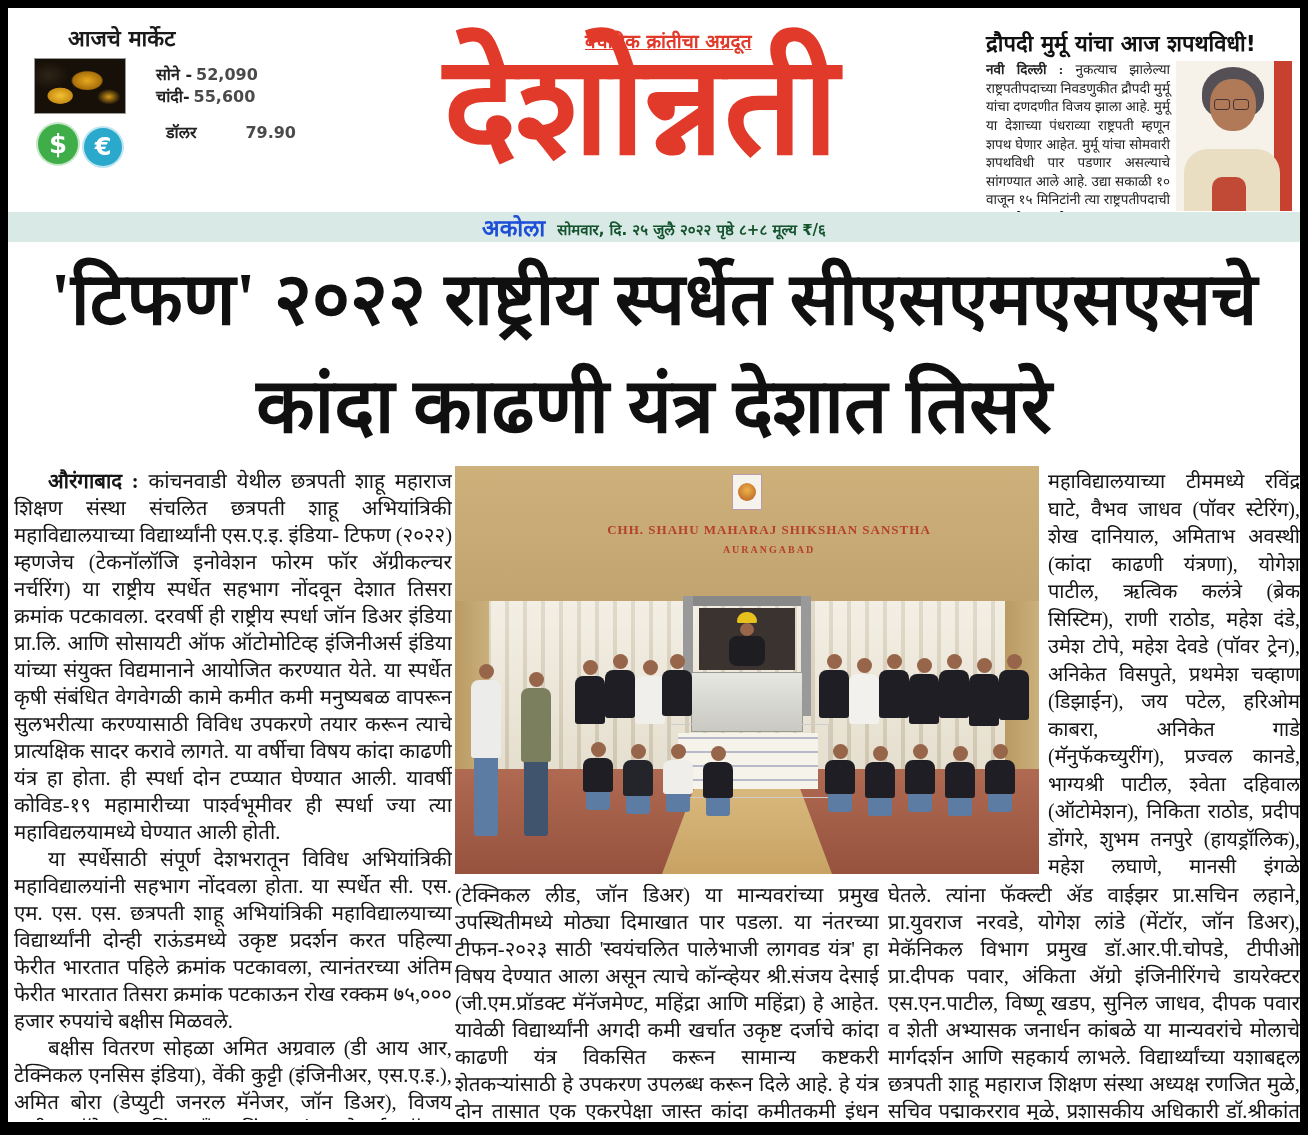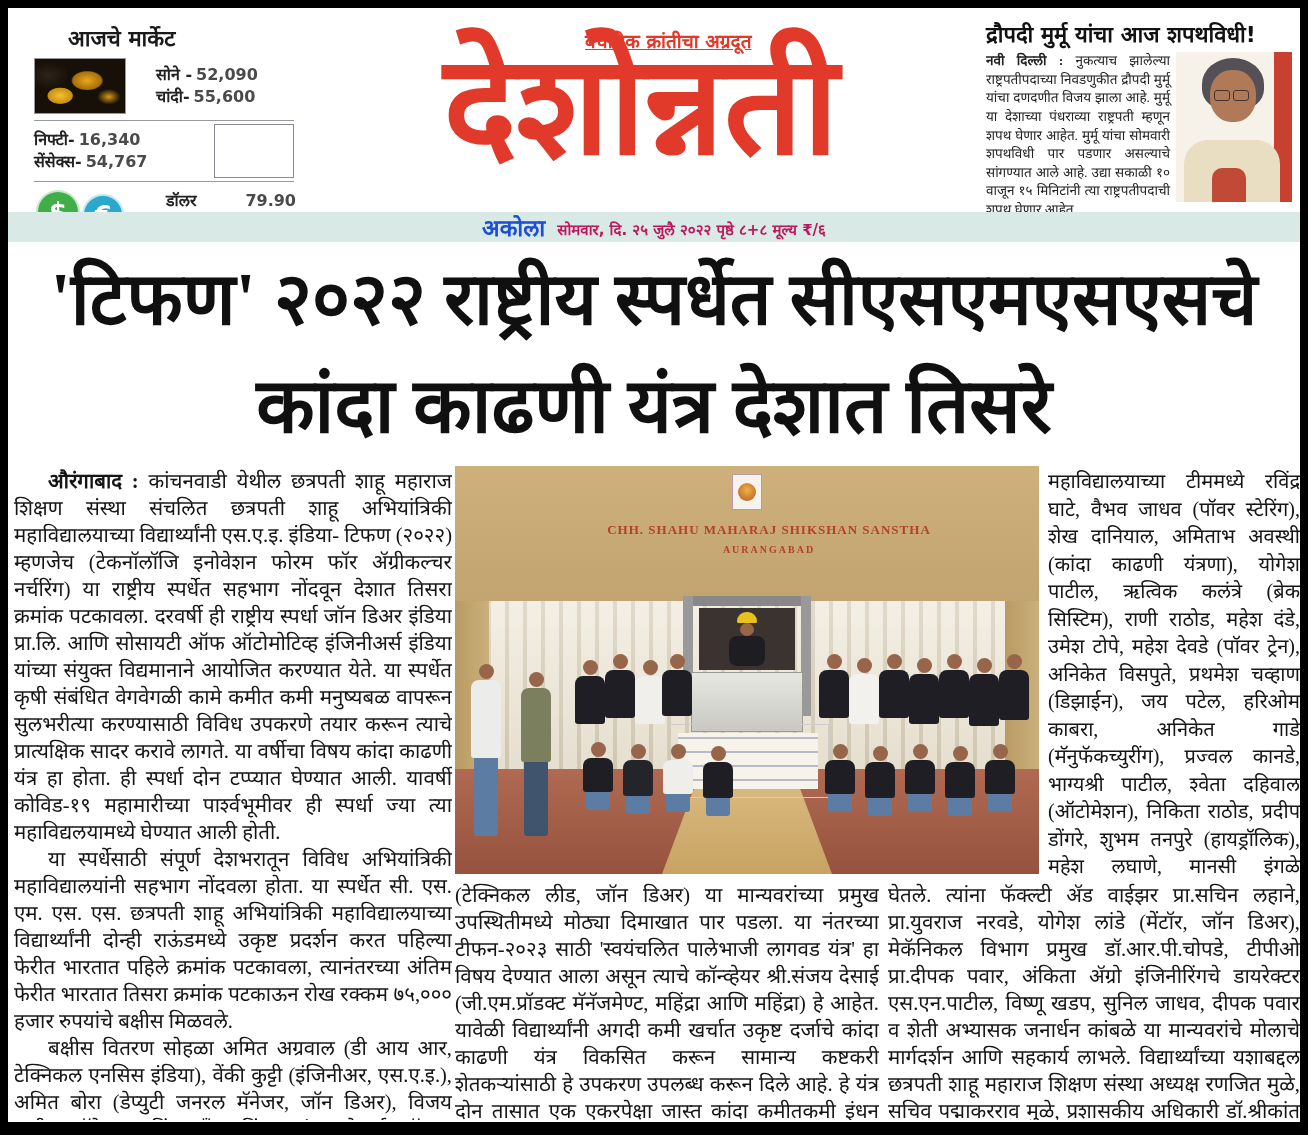--- a/index.html
+++ b/index.html
@@ -38,38 +38,38 @@
   .coin{position:absolute;border-radius:50%;color:#fff;font-weight:bold;display:flex;align-items:center;justify-content:center;font-size:26px;border:2px solid rgba(255,255,255,.7);}
   .coin-d{width:44px;height:44px;background:#3fae49;left:2px;top:0;}
   .coin-e{width:42px;height:42px;background:#2aa9cc;left:48px;top:4px;font-size:24px;}
   .fx{margin-left:8px;}
   .fx .m-line{display:flex;width:130px;justify-content:space-between;}
 
   .masthead{flex:1;position:relative;text-align:center;overflow:hidden;}
   .tagline{position:absolute;top:20px;left:54%;transform:translateX(-50%);color:var(--brand-red);font-weight:bold;font-size:19px;white-space:nowrap;text-decoration:underline;}
   .mast-title{position:absolute;top:12px;left:0;right:0;color:var(--brand-red);font-weight:bold;font-size:138px;line-height:1.25;white-space:nowrap;}
 
-  .murmu{width:318px;flex:none;padding:10px 8px 0 4px;overflow:hidden;}
+  .murmu{width:318px;flex:none;padding:19px 8px 0 4px;overflow:hidden;}
   .murmu-head{font-size:22px;font-weight:bold;color:#111;white-space:nowrap;margin:0 0 4px 0;}
   .murmu-flow{overflow:hidden;}
   .portrait{float:right;width:116px;height:150px;margin:0 0 2px 6px;position:relative;background:#f6f2ea;overflow:hidden;}
   .po-sash{position:absolute;right:0;top:0;width:18px;height:100%;background:#c8402f;}
   .po-hair{position:absolute;left:26px;top:6px;width:62px;height:52px;border-radius:50% 50% 40% 40%;background:#555056;}
   .po-face{position:absolute;left:34px;top:18px;width:46px;height:52px;border-radius:46%;background:#b07a58;}
   .po-glasses{position:absolute;left:38px;top:38px;width:38px;height:11px;}
   .po-glasses i{display:block;float:left;width:16px;height:11px;border:1.5px solid #433;border-radius:3px;}
   .po-glasses i+i{margin-left:3px;}
   .po-body{position:absolute;left:8px;bottom:0;width:96px;height:62px;border-radius:24px 24px 0 0;background:#e9dec2;}
   .po-blouse{position:absolute;left:36px;bottom:0;width:34px;height:34px;background:#c04a36;border-radius:10px 10px 0 0;}
   .murmu-body{font-size:13.5px;line-height:1.38;color:#222;text-align:justify;margin:0;font-family:"Liberation Serif","DejaVu Serif",serif;}
 
   
   .dateline{height:30px;background:var(--dateline-bg);display:flex;align-items:center;justify-content:center;gap:12px;white-space:nowrap;overflow:hidden;}
   .dl-city{font-size:23px;font-weight:bold;color:#1d4ed8;}
-  .dl-info{font-size:15px;font-weight:bold;color:#be185d;padding-top:3px;}
+  .dl-info{font-size:15px;font-weight:bold;color:#14532d;padding-top:3px;}
 
   
   .headline{height:224px;text-align:center;overflow:hidden;padding-top:6px;font-family:"Liberation Serif","DejaVu Serif",serif;}
   .hl1,.hl2{font-weight:bold;color:var(--headline-ink);white-space:nowrap;}
   .hl1{font-size:73px;line-height:104px;}
   .hl2{font-size:76px;line-height:108px;}
 
   
   .article{position:relative;height:657px;overflow:hidden;font-family:"Liberation Serif","DejaVu Serif",serif;color:#151515;}
   .article p{margin:0;text-align:justify;font-size:20.5px;line-height:27px;}
@@ -121,27 +121,20 @@
 
       <section class="market">
         <h2 class="market-title">आजचे मार्केट</h2>
         <div class="m-row m-rowA">
           <span class="thumb-gold"></span>
           <span class="lines">
             <span class="m-line"><span>सोने -</span><span class="val">52,090</span></span><br>
             <span class="m-line"><span>चांदी-</span><span class="val">55,600</span></span>
           </span>
         </div>
-        <div class="m-row m-rowB">
-          <span class="lines">
-            <span class="m-line"><span>निफ्टी-</span><span class="val">16,340</span></span><br>
-            <span class="m-line"><span>सेंसेक्स-</span><span class="val">54,767</span></span>
-          </span>
-          <span class="thumb-stock"></span>
-        </div>
         <div class="m-row m-rowC">
           <span class="coins">
             <span class="coin coin-d">$</span>
             <span class="coin coin-e">€</span>
 
           </span>
           <span class="fx">
             <span class="m-line">
                 <span>डॉलर</span>
                 <span class="val">79.90</span>

